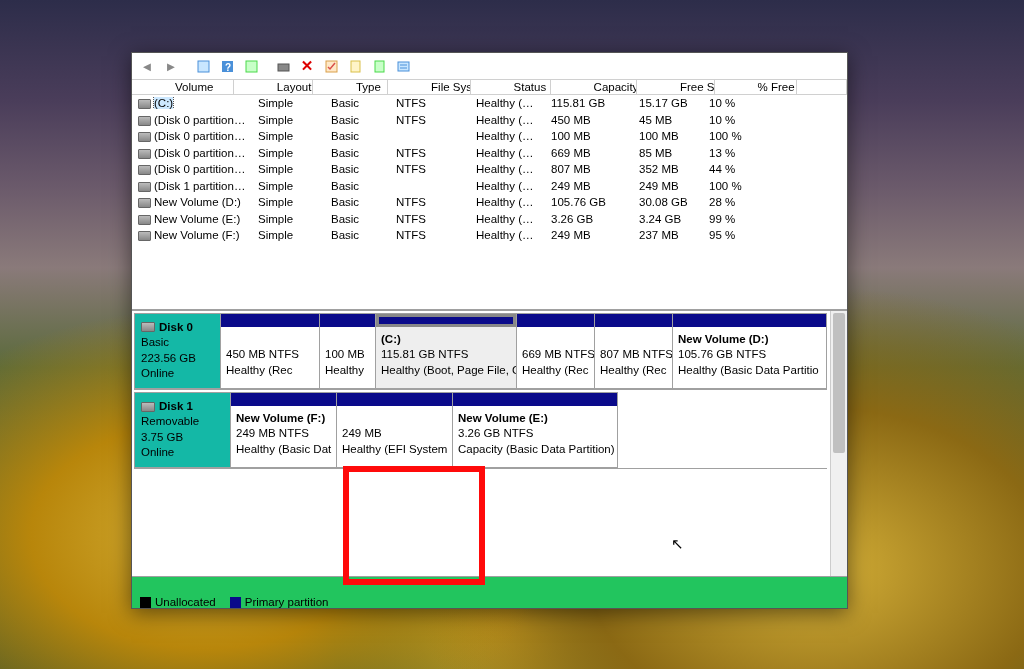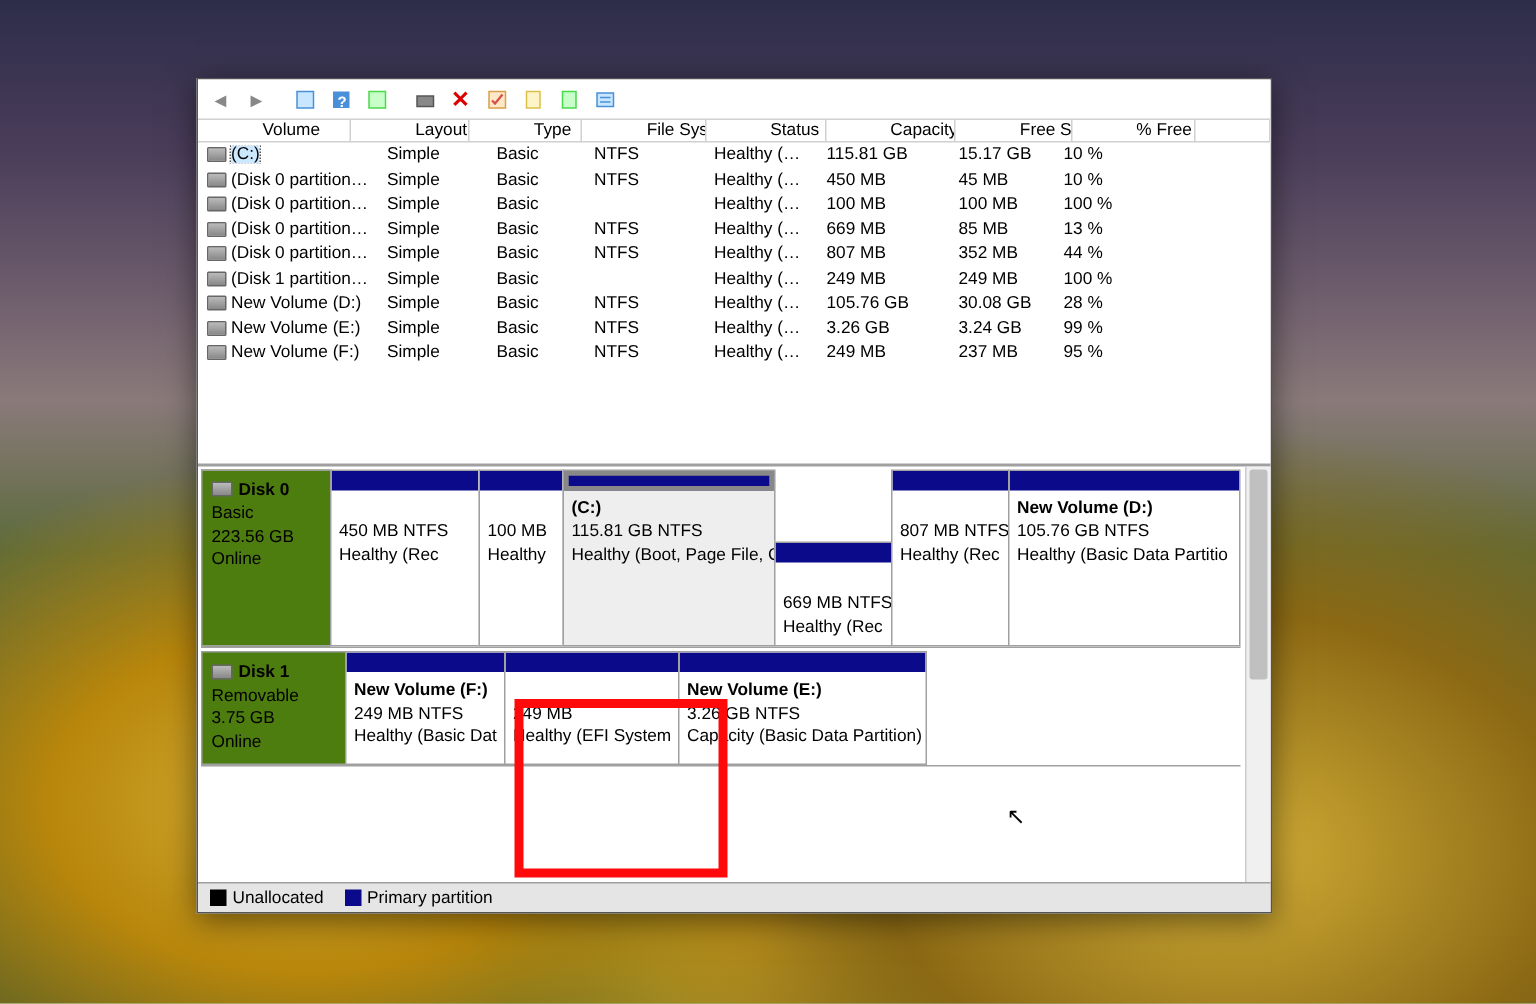--- a/index.html
+++ b/index.html
@@ -146,21 +146,21 @@
   .disk-row {
     display: flex;
     border-bottom: 1px solid #a0a0a0;
     margin: 2px 20px 2px 2px;
   }
   .disk-info {
     width: 97px;
     padding: 6px;
     border: 1px solid #a0a0a0;
     border-right: 1px solid #777;
-    background: #4d7c0f;
+    background: #14b8a6;
     font-size: 11.5px;
     line-height: 1.35;
   }
   .disk-info b { font-size: 11.5px; font-weight: bold; }
   .disk-parts {
     flex: 1;
     display: flex;
     padding: 0;
   }
   .part {
@@ -169,26 +169,26 @@
     background: #fff;
     font-size: 11.5px;
     overflow: hidden;
     display: flex; flex-direction: column;
   }
   .part-stripe { height: 13px; background: #0a0a8a; width:100%; }
   .part-body { padding: 5px 5px 4px 5px; line-height: 1.35; white-space: nowrap; overflow:hidden;}
   .part.c-active { background: #eee; }
   .part.c-active .part-stripe { outline: 3px solid #888; outline-offset:-3px; box-shadow: inset 0 0 0 3px #888;}
   .legend {
-    height: 20px;
+    height: 32px;
     border-top: 1px solid #a0a0a0;
-    display: flex; align-items: center;
+    display: flex; align-items: flex-end;
     padding: 0 8px; gap: 4px;
     font-size: 11.5px;
-    background:#e5e5e5;
+    background:#22c55e;
   }
   .legend-sw { width: 11px; height: 11px; display:inline-block; }
   .highlight-box {
     position: absolute;
     border: 6px solid #ff0a0a;
     pointer-events: none;
   }
   .cursor-arrow {
     position: absolute;
     font-size: 15px;
@@ -377,21 +377,21 @@
               <div class="part-body"><br><span>450 MB NTFS</span><br><span>Healthy (Rec</span></div>
             </div>
             <div class="part" style="width: 57px;">
               <div class="part-stripe"></div>
               <div class="part-body"><br><span>100 MB</span><br><span>Healthy</span></div>
             </div>
             <div class="part c-active" style="width: 142px;">
               <div class="part-stripe"></div>
               <div class="part-body"><b>(C:)</b><br><span>115.81 GB NTFS</span><br><span>Healthy (Boot, Page File, C</span></div>
             </div>
-            <div class="part" style="width: 79px; margin-top: 48px;">
+            <div class="part" style="width: 79px;">
               <div class="part-stripe"></div>
               <div class="part-body"><br><span>669 MB NTFS</span><br><span>Healthy (Rec</span></div>
             </div>
             <div class="part" style="width: 79px;">
               <div class="part-stripe"></div>
               <div class="part-body"><br><span>807 MB NTFS</span><br><span>Healthy (Rec</span></div>
             </div>
             <div class="part" style="width: 155px;">
               <div class="part-stripe"></div>
               <div class="part-body"><b>New Volume  (D:)</b><br><span>105.76 GB NTFS</span><br><span>Healthy (Basic Data Partitio</span></div>

